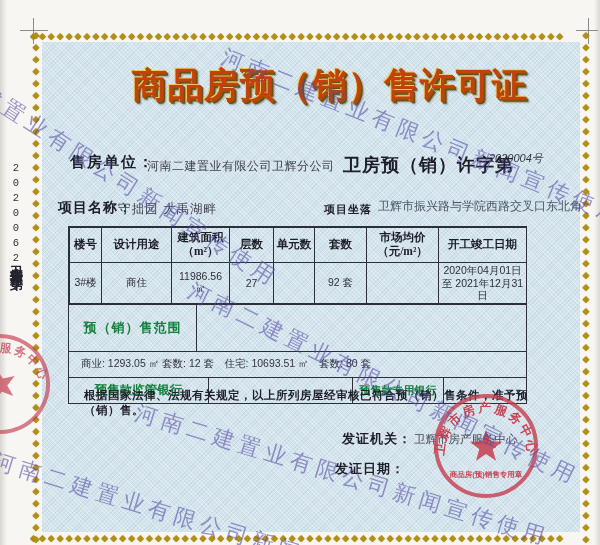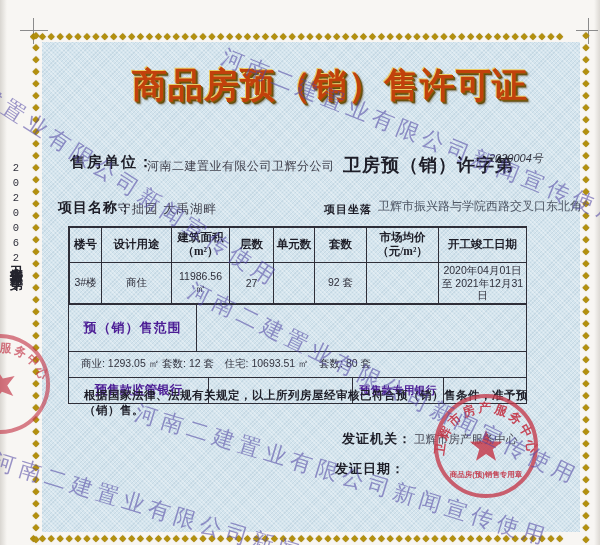--- a/index.html
+++ b/index.html
@@ -49,21 +49,21 @@
 
   
   .cert-table{position:absolute;left:68px;top:226px;width:457px;border:1.4px solid #2e2e38;}
   table.grid{border-collapse:collapse;table-layout:fixed;width:100%;}
   table.grid th,table.grid td{border:1px solid #2e2e38;padding:1px 2px;text-align:center;overflow:hidden;}
   table.grid th{font-family:"Liberation Serif",serif;font-weight:bold;font-size:11.5px;line-height:1.2;color:#1d1d27;height:32px;}
   table.grid td{font-size:10.5px;color:#2e2e3a;height:21px;}
   td.small-date{font-size:8px;line-height:1.2;color:#33333f;}
   .trow{display:flex;border-top:1px solid #2e2e38;}
   .trow .cell{box-sizing:border-box;}
-  .cell.label{font-family:"Liberation Serif",serif;font-weight:bold;color:#4c1d95;display:flex;align-items:center;justify-content:center;border-right:1px solid #2e2e38;}
+  .cell.label{font-family:"Liberation Serif",serif;font-weight:bold;color:#15803d;display:flex;align-items:center;justify-content:center;border-right:1px solid #2e2e38;}
   .scope-row{height:46px;}
   .scope-row .label{width:128px;font-size:13px;letter-spacing:1px;}
   .remark-row{height:25px;}
   .remark-row .label{width:128px;font-size:13px;letter-spacing:4px;}
   .remark-row .content{flex:1;display:flex;align-items:center;padding-left:12px;font-size:10.5px;color:#33333f;}
   .bank-row{height:25px;}
   .bank-row .c1{width:140px;font-size:12.5px;}
   .bank-row .c2{width:144px;border-right:1px solid #2e2e38;}
   .bank-row .c3{width:91px;font-size:11px;letter-spacing:0;}
   .bank-row .c4{flex:1;}

